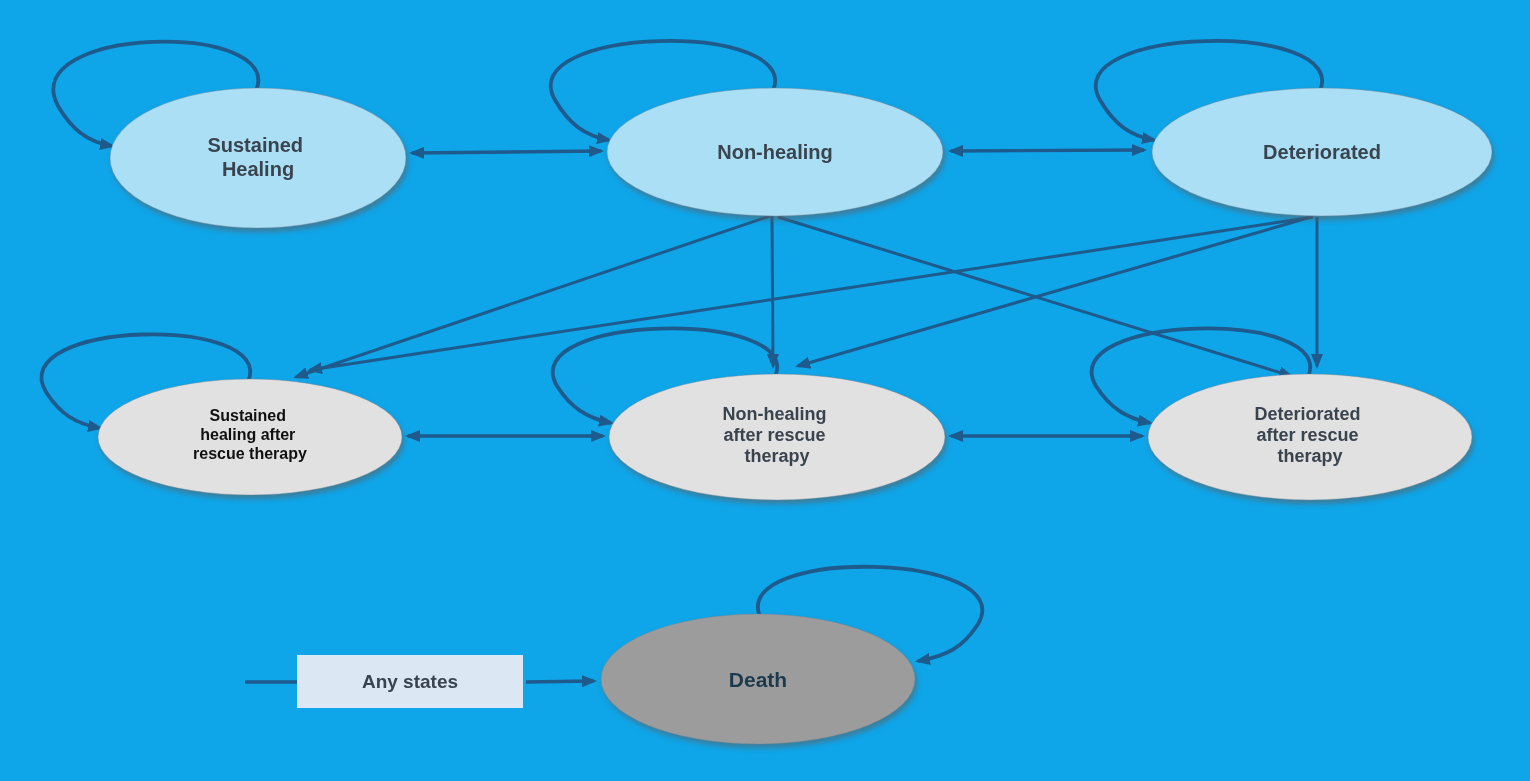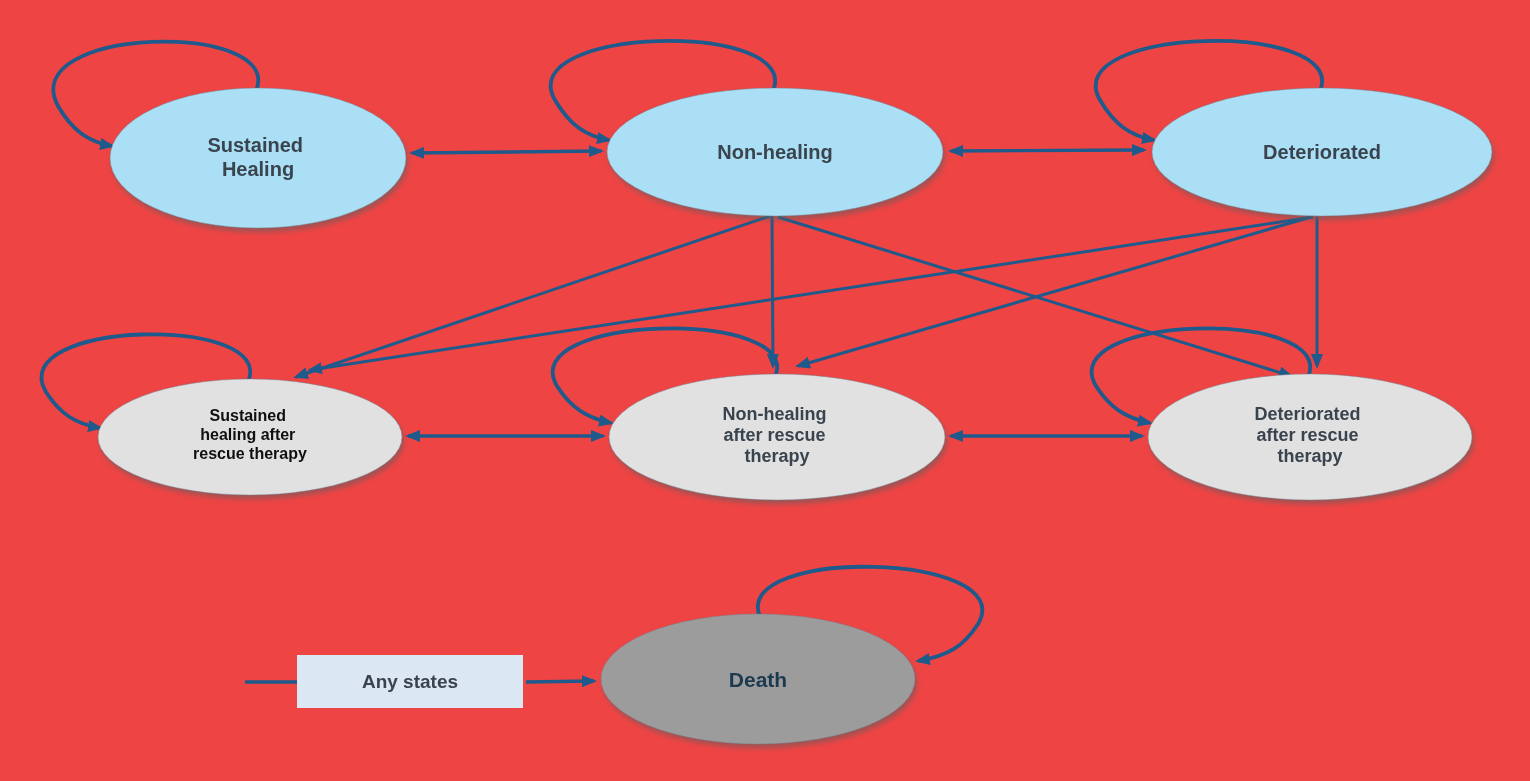--- a/index.html
+++ b/index.html
@@ -1,19 +1,19 @@
 <!DOCTYPE html>
 <html><head>
 <meta charset="utf-8">
 <title>State transition diagram</title>
 <style>
   html,body{margin:0;padding:0;background:#ffffff;}
   .stage{
     width:1530px;height:781px;position:relative;overflow:hidden;
-    font-family:"Liberation Sans", sans-serif;background:#ef4444;
+    font-family:"Liberation Sans", sans-serif;background:#0ea5e9;
   }
   svg{display:block;}
   .edge{fill:none;stroke:#1e5a8c;}
   .edge--straight{stroke-width:3.4;}
   .edge--loop{stroke-width:3.8;}
   .edge--diag{stroke-width:3;}
   .node{
     stroke:rgba(110,135,150,0.45);stroke-width:1;
     filter:drop-shadow(2px 4px 2.5px rgba(95,95,95,0.55));
   }

